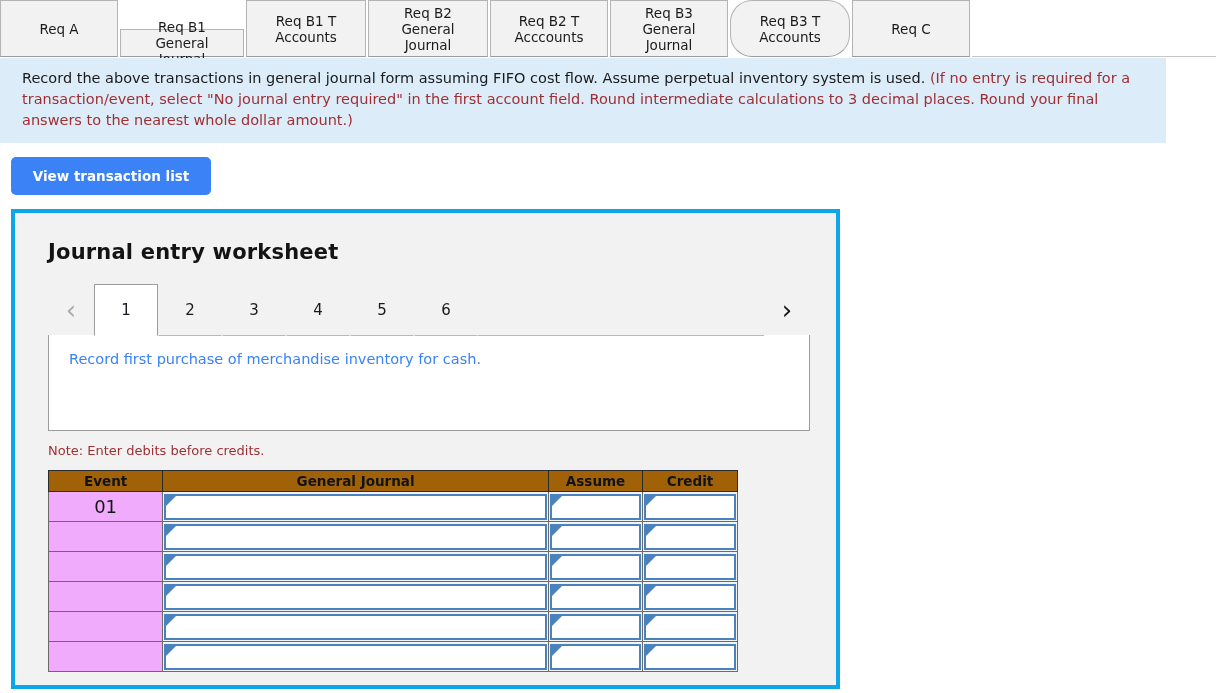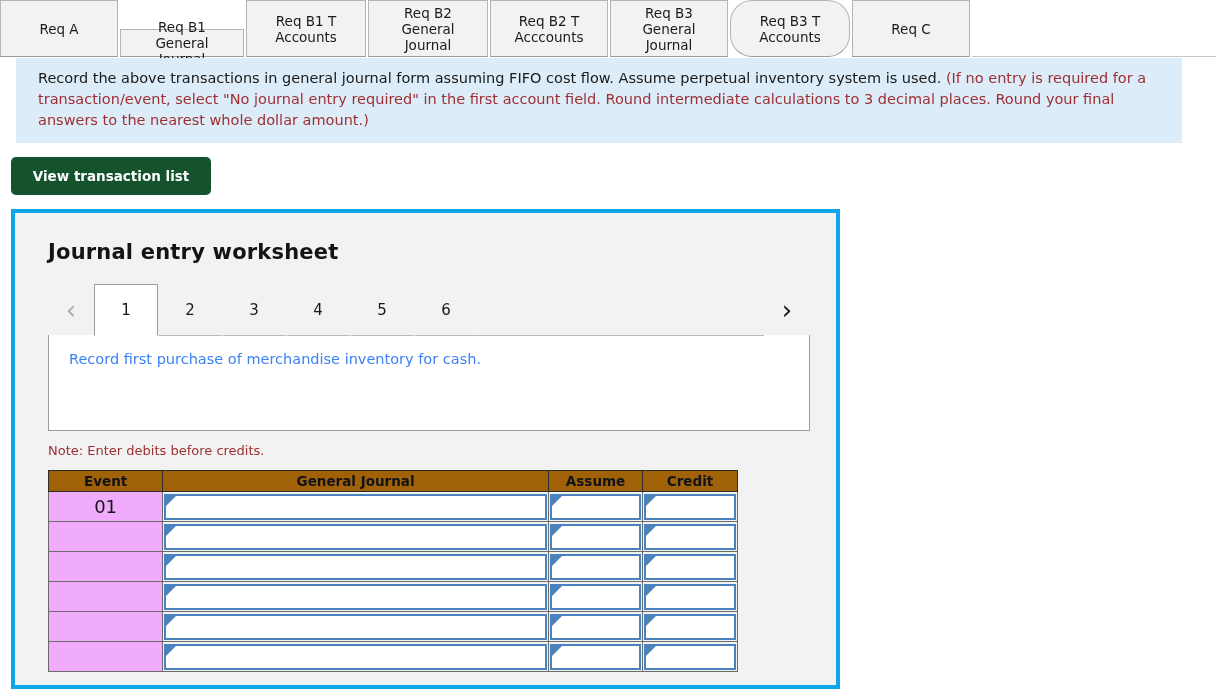--- a/index.html
+++ b/index.html
@@ -39,36 +39,36 @@
   .tab span { display: block; width: 100%; }
   .tabfill {
     flex: 1 1 auto;
     border-bottom: 1px solid #c6c6c6;
     background: #ffffff;
   }
 
   
   .banner {
     position: absolute;
-    left: 16px; top: 58px;
+    left: 0; top: 58px;
     width: 1166px;
     background: #dcecf8;
     padding: 10px 18px 12px 22px;
     font-size: 14.5px;
     line-height: 21px;
     color: #1a1a1a;
   }
   .banner .red { color: #9e2f33; }
 
   
   .viewbtn {
     position: absolute;
     left: 11px; top: 157px;
     width: 200px; height: 38px;
-    background: #14532d;
+    background: #3b82f6;
     border: none;
     border-radius: 5px;
     color: #ffffff;
     font-size: 13.5px;
     font-weight: bold;
     font-family: "DejaVu Sans", "Liberation Sans", sans-serif;
     cursor: pointer;
   }
 
   

